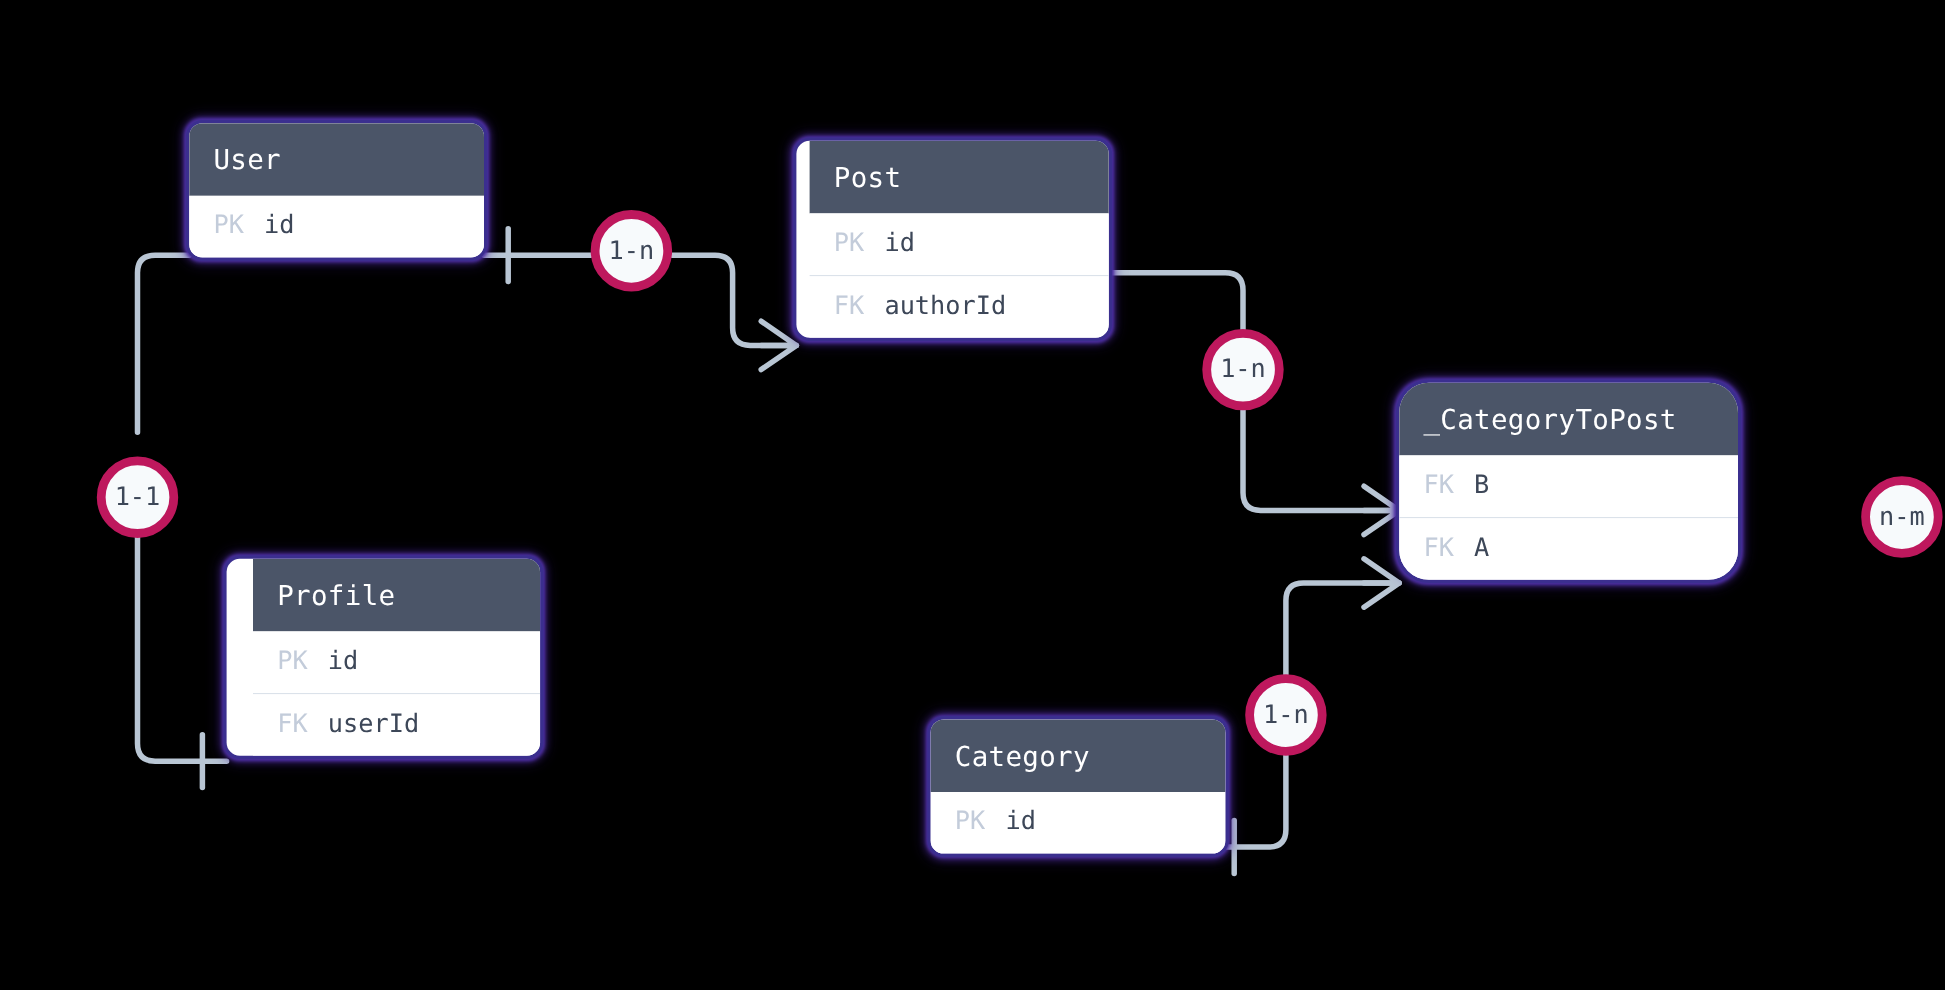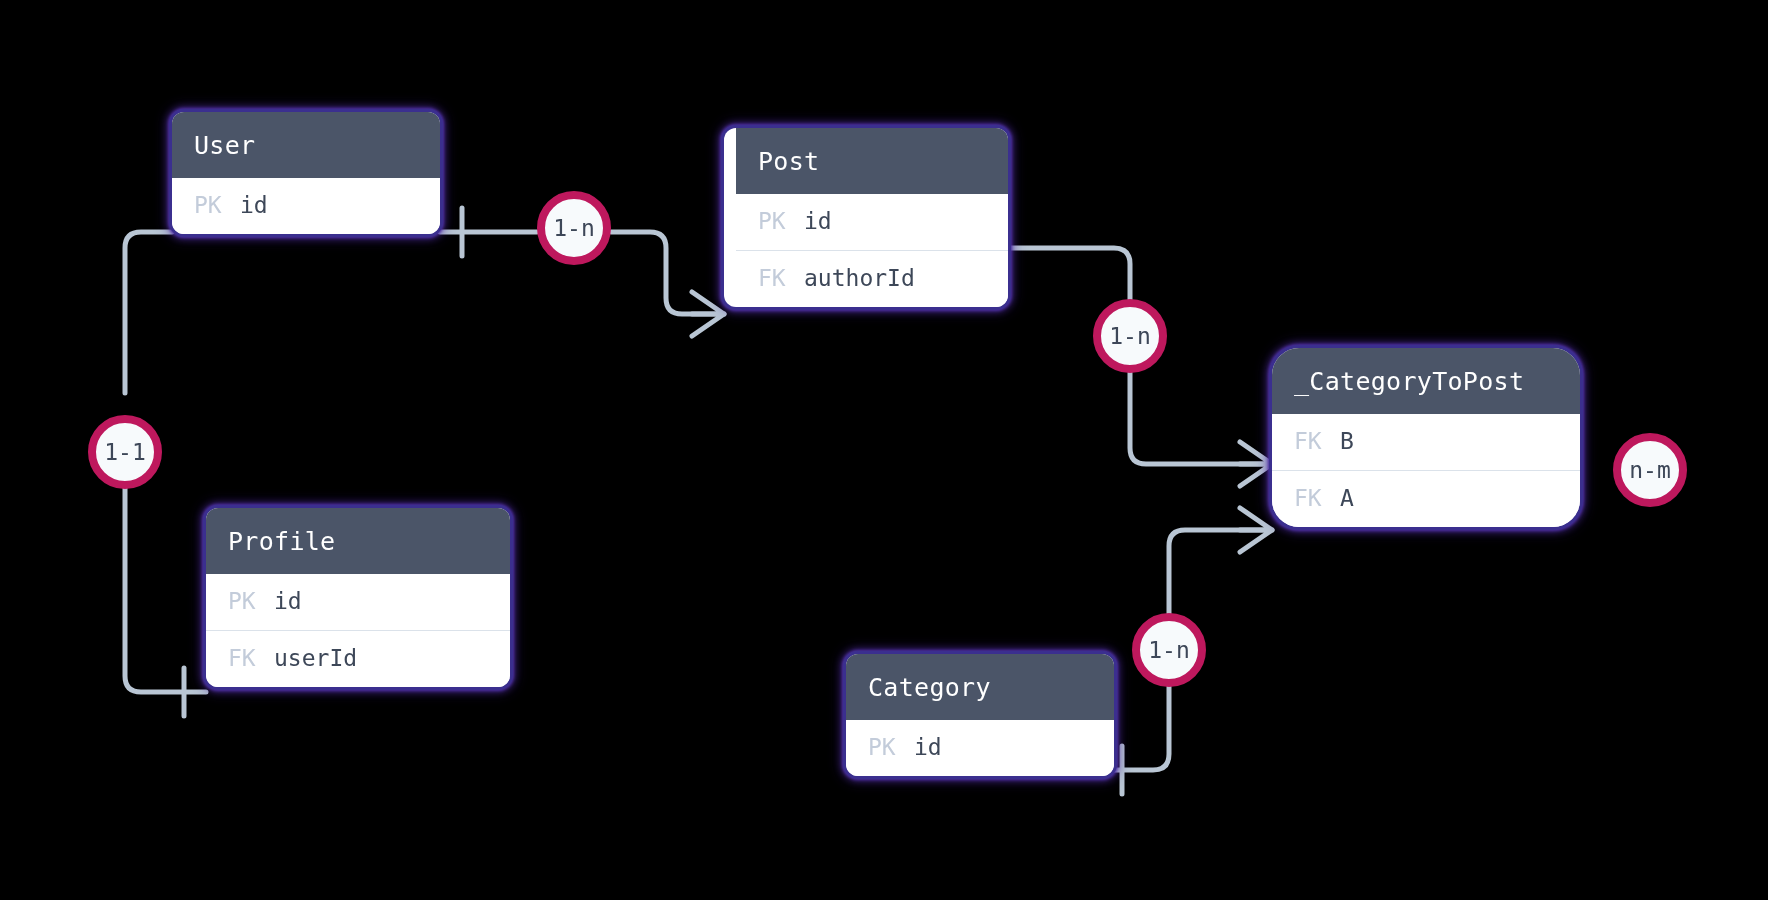--- a/index.html
+++ b/index.html
@@ -157,21 +157,21 @@
         <span class="field-key">PK</span>
         <span class="field-name">id</span>
       </div>
       <div class="field-row">
         <span class="field-key">FK</span>
         <span class="field-name">authorId</span>
       </div>
     </div>
   </div>
 
-  <div class="entity" style="left:206px; top:508px; width:304px;">
+  <div class="entity" style="left:206px; top:508px; width:261px;padding-left:24px;">
     <div class="entity-header">Profile</div>
     <div class="entity-body">
       <div class="field-row">
         <span class="field-key">PK</span>
         <span class="field-name">id</span>
       </div>
       <div class="field-row">
         <span class="field-key">FK</span>
         <span class="field-name">userId</span>
       </div>
@@ -211,17 +211,17 @@
   </div>
 
   <div class="badge" style="left:1093px; top:299px; width:74px; height:74px;">
     <span>1-n</span>
   </div>
 
   <div class="badge" style="left:1132px; top:613px; width:74px; height:74px;">
     <span>1-n</span>
   </div>
 
-  <div class="badge" style="left:1613px; top:433px; width:74px; height:74px;">
+  <div class="badge" style="left:1692px; top:433px; width:74px; height:74px;">
     <span>n-m</span>
   </div>
 
 </div>
 
 </body></html>

